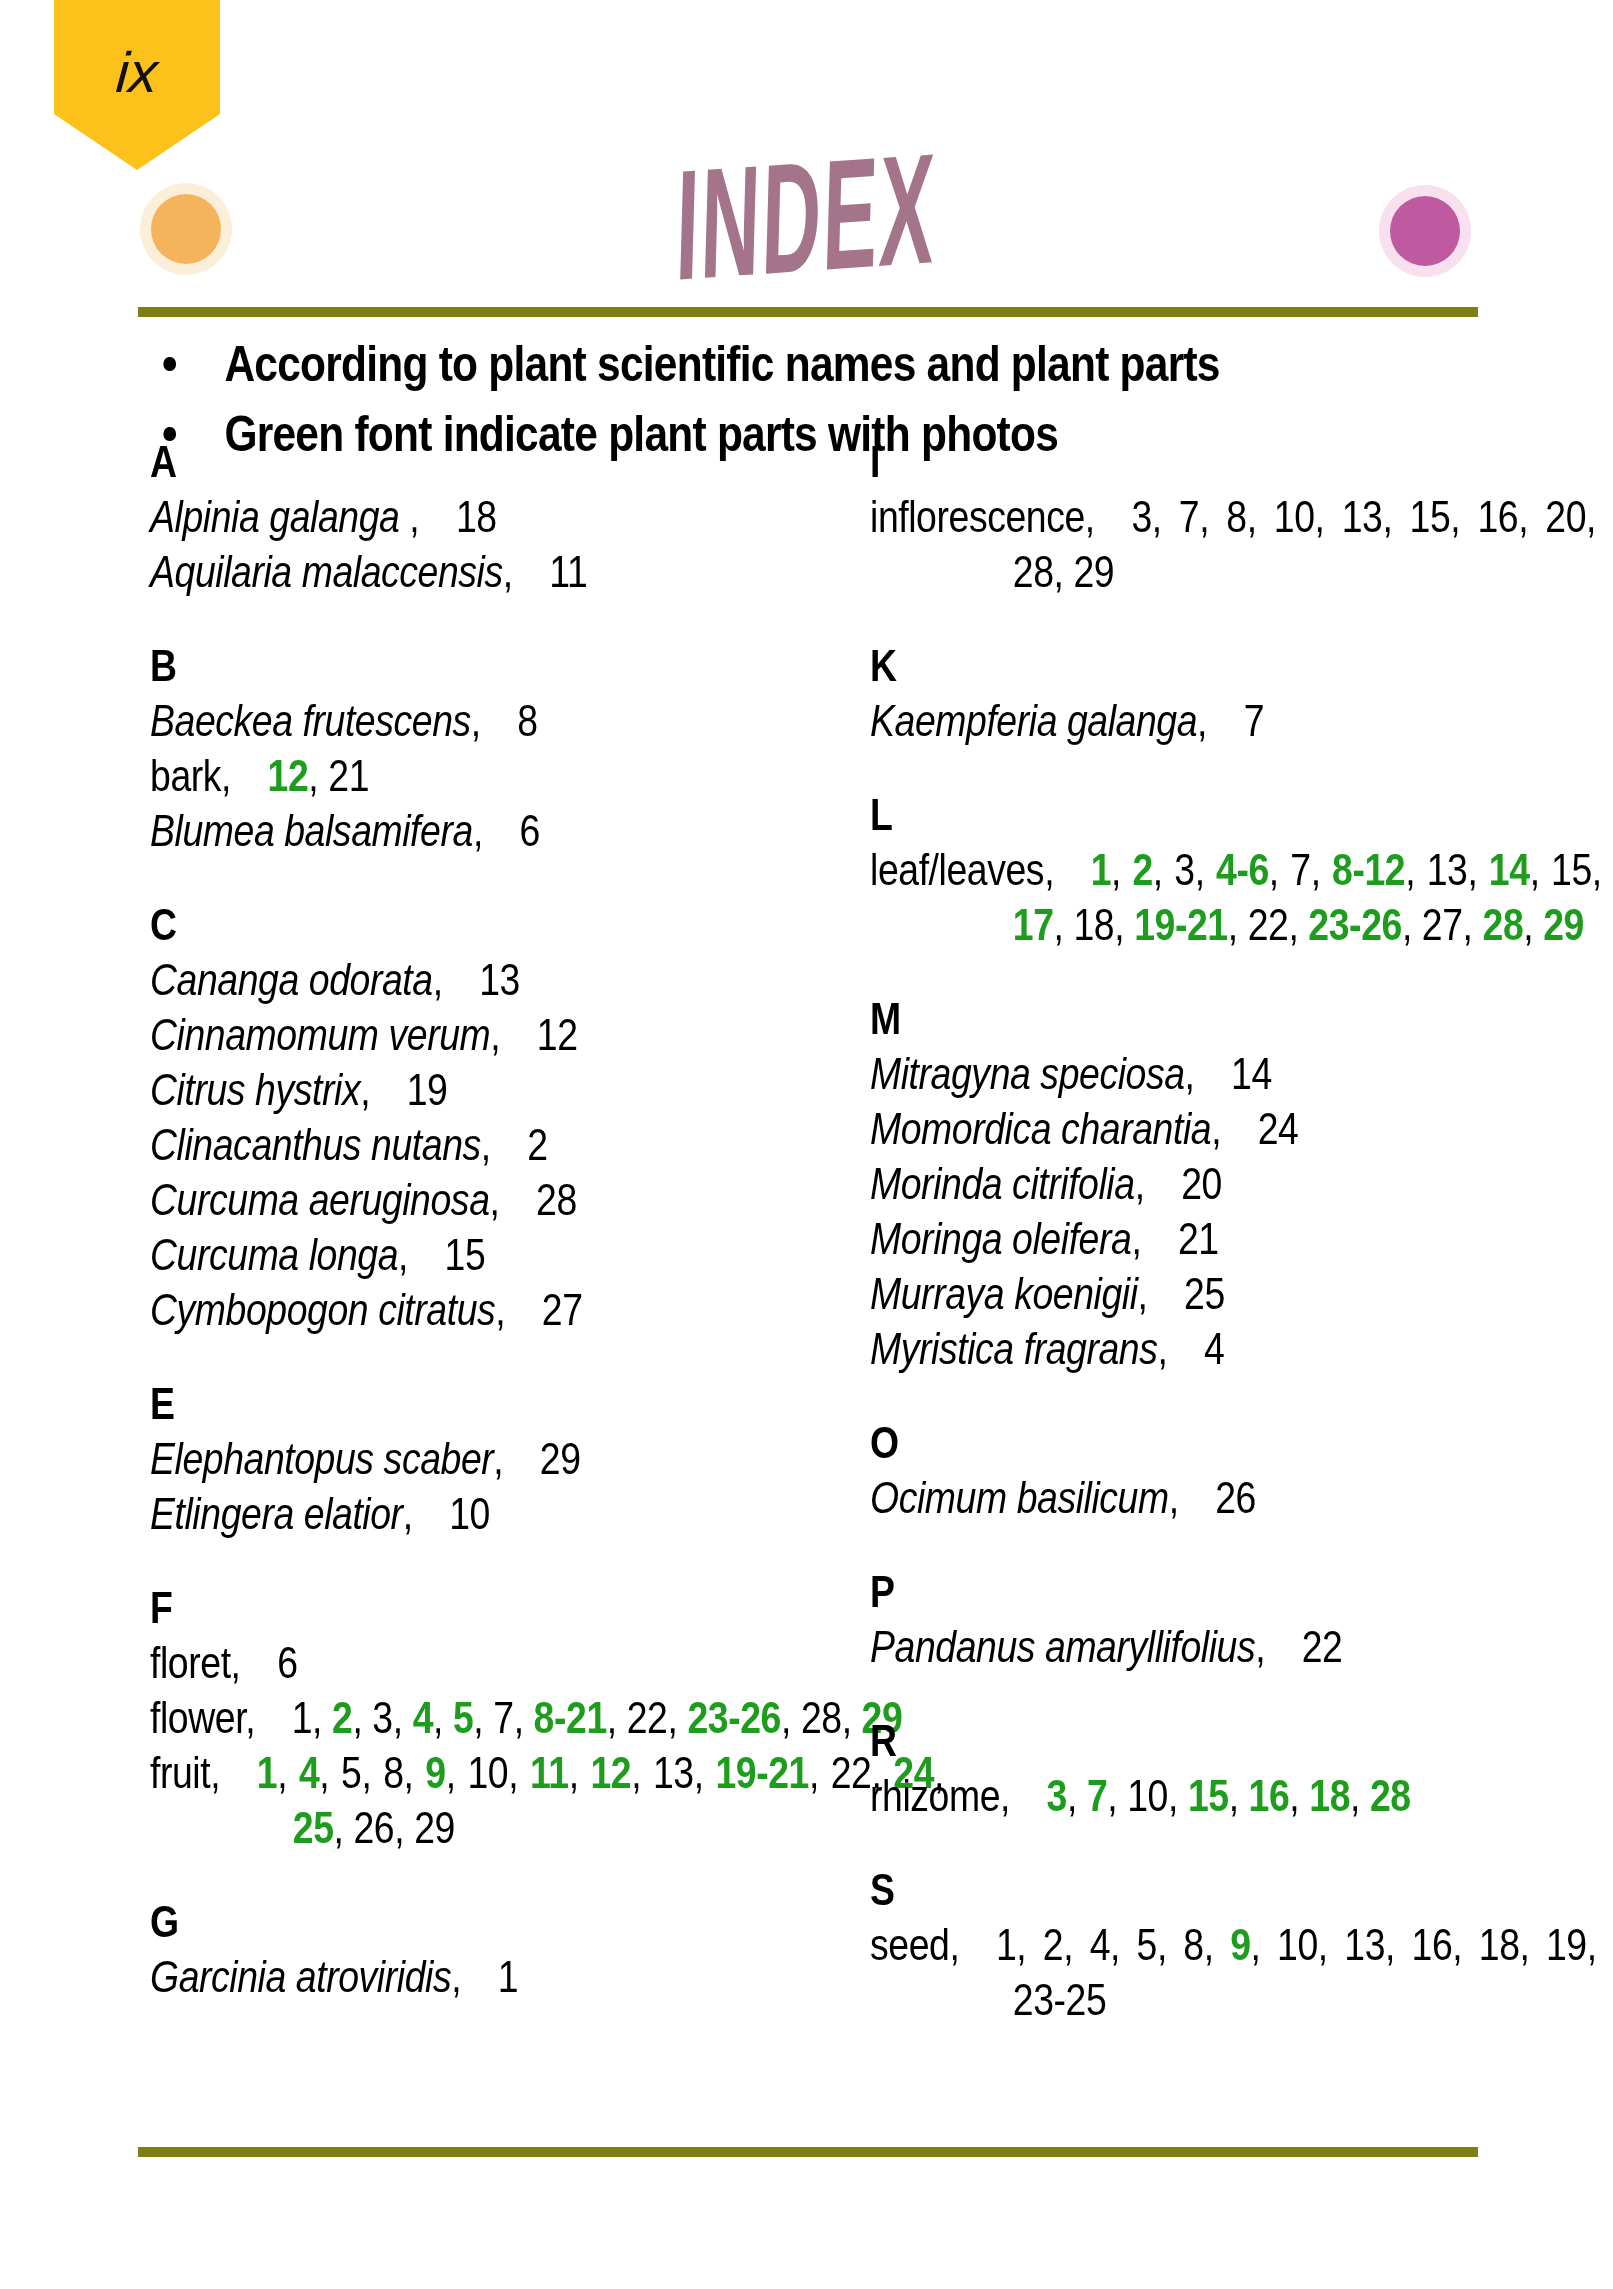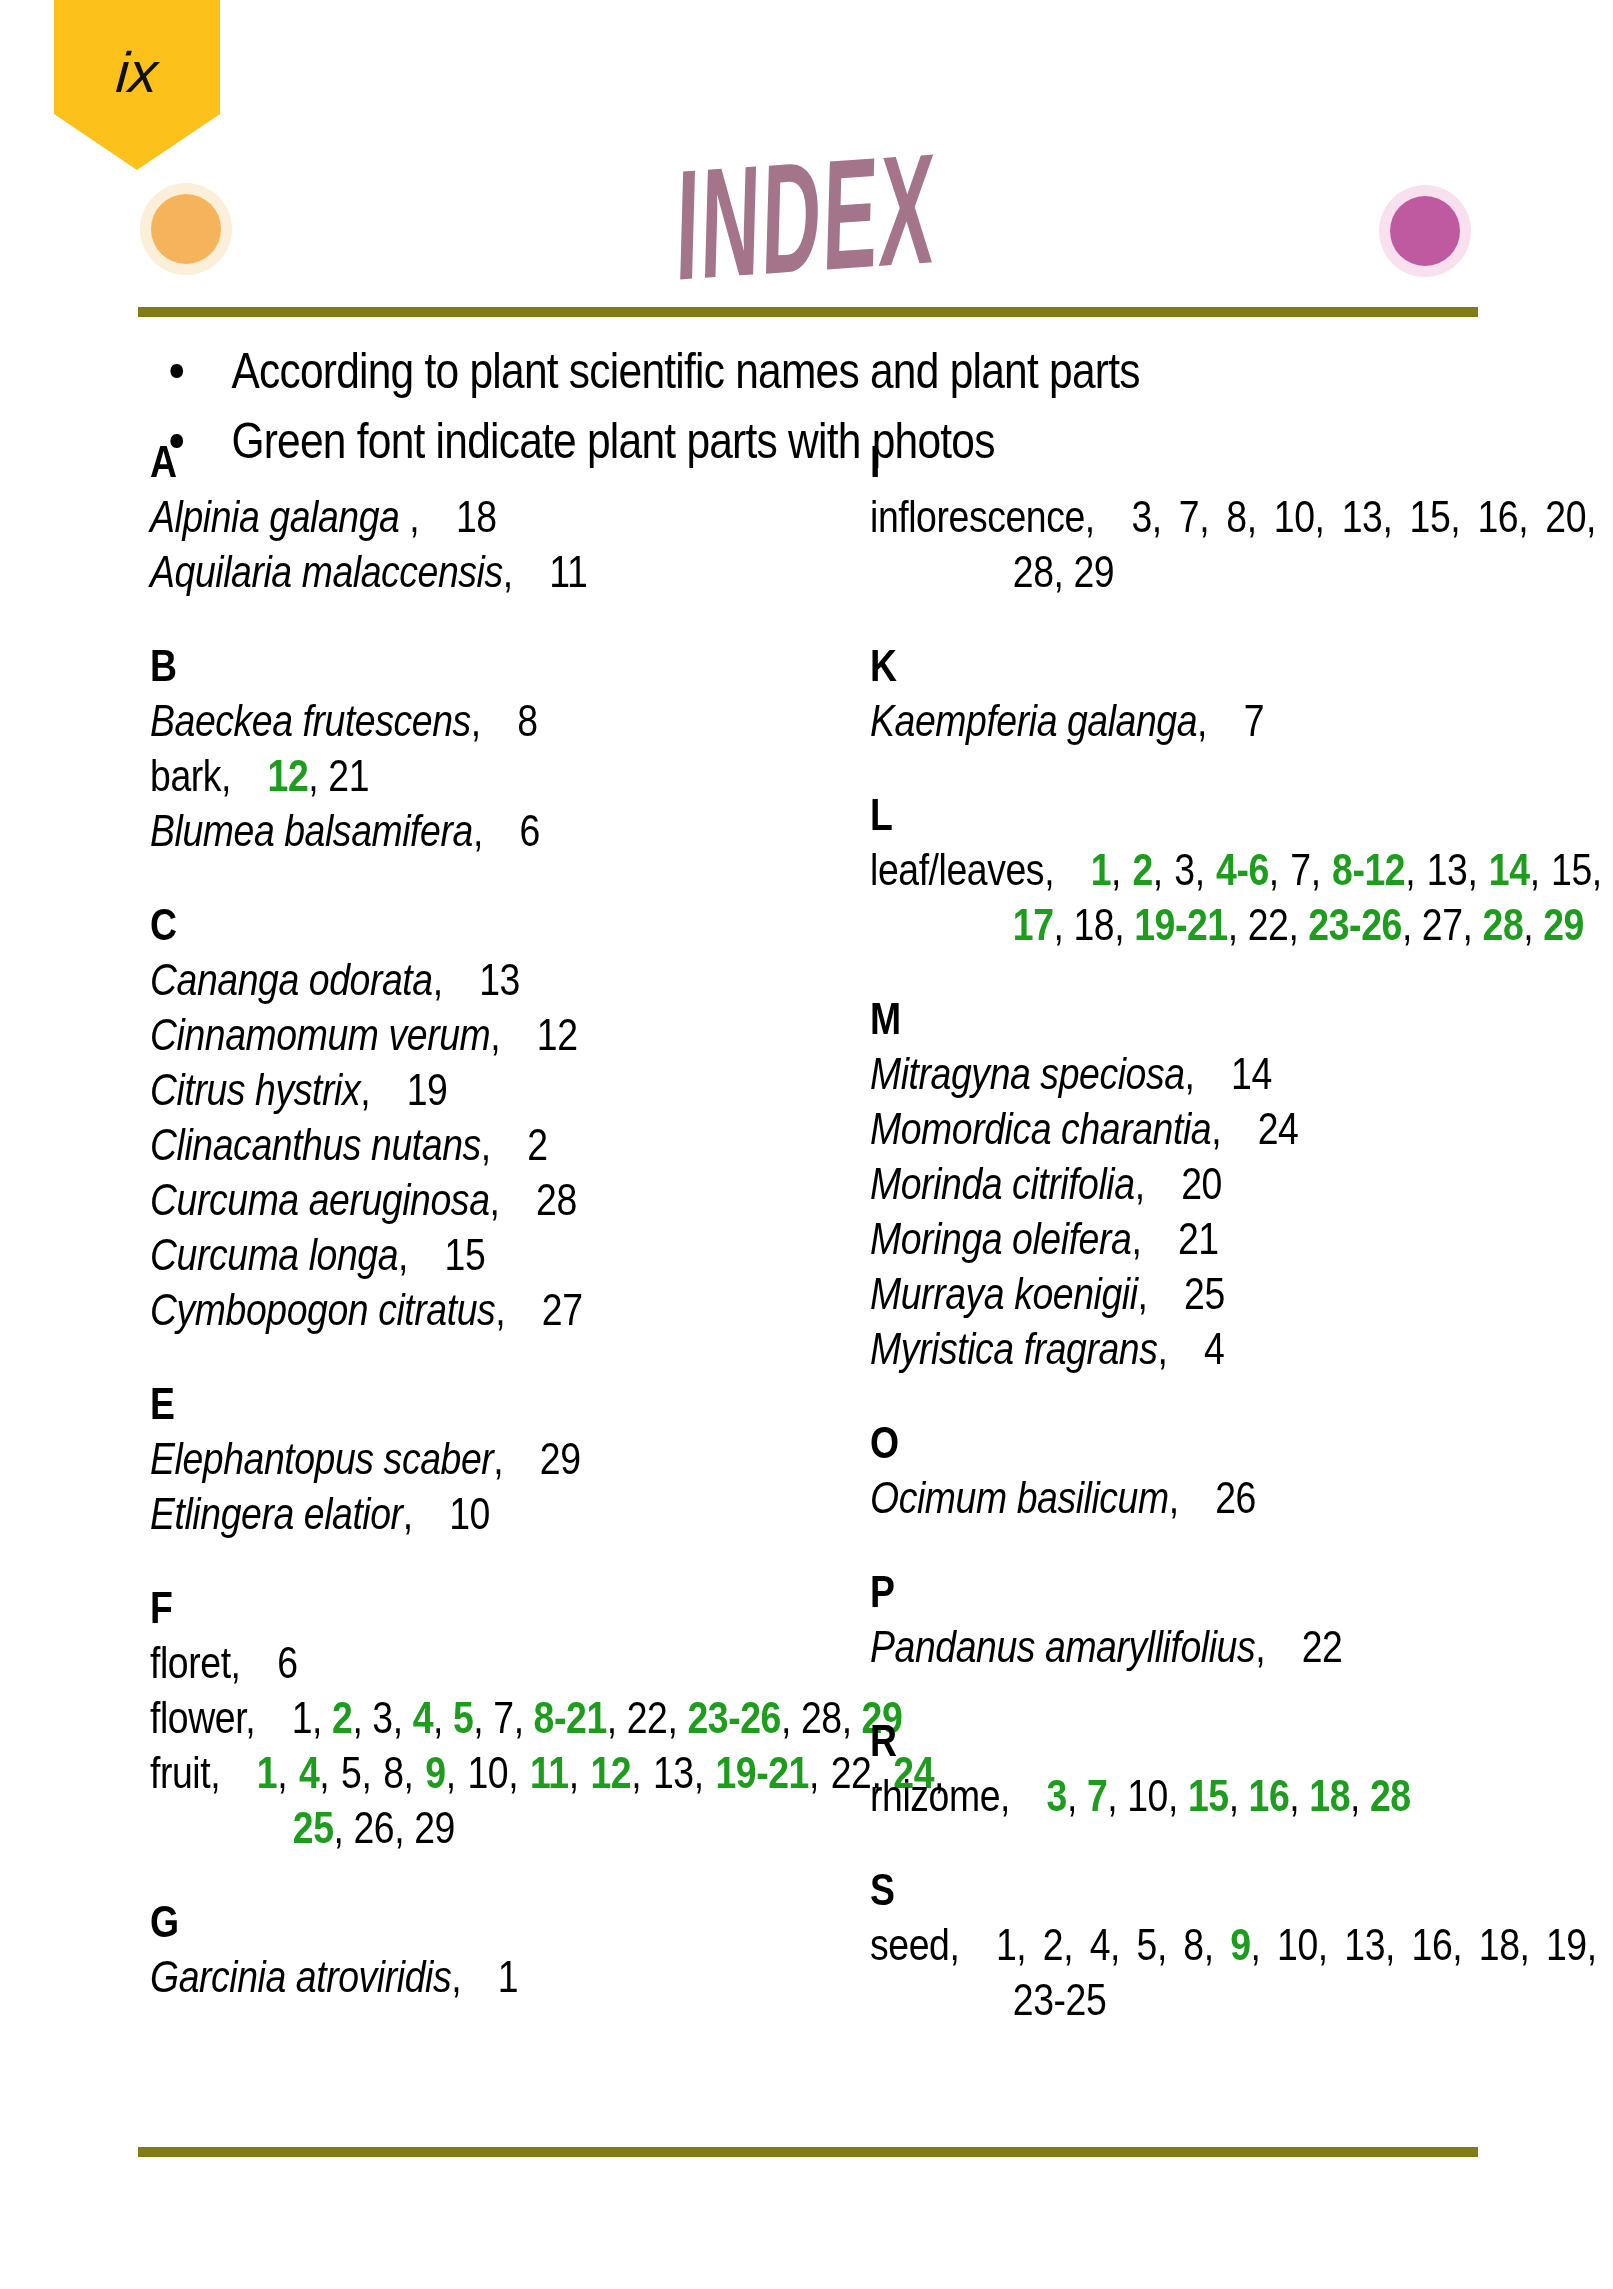--- a/index.html
+++ b/index.html
@@ -45,21 +45,21 @@
     letter-spacing:3.7px;
     white-space:nowrap;
   }
   
   .rule{position:absolute;left:138px;width:1340px;height:10px;background:#7e7d13;}
   .rule-top{top:307px;}
   .rule-bottom{top:2147px;}
   
   .bullets{
     position:absolute;left:150px;top:325px;width:1384px;
-    list-style:none;margin:11px;padding:0;
+    list-style:none;margin:4px;padding:0;font-weight:bold;
   }
   .bullets li{
     display:flex;align-items:center;
     padding-left:11px;
     line-height:70px;font-size:50px;
     letter-spacing:-0.9px;
     transform:scaleX(0.85);transform-origin:0 0;
     white-space:nowrap;
   }
   .bullets .dot{

